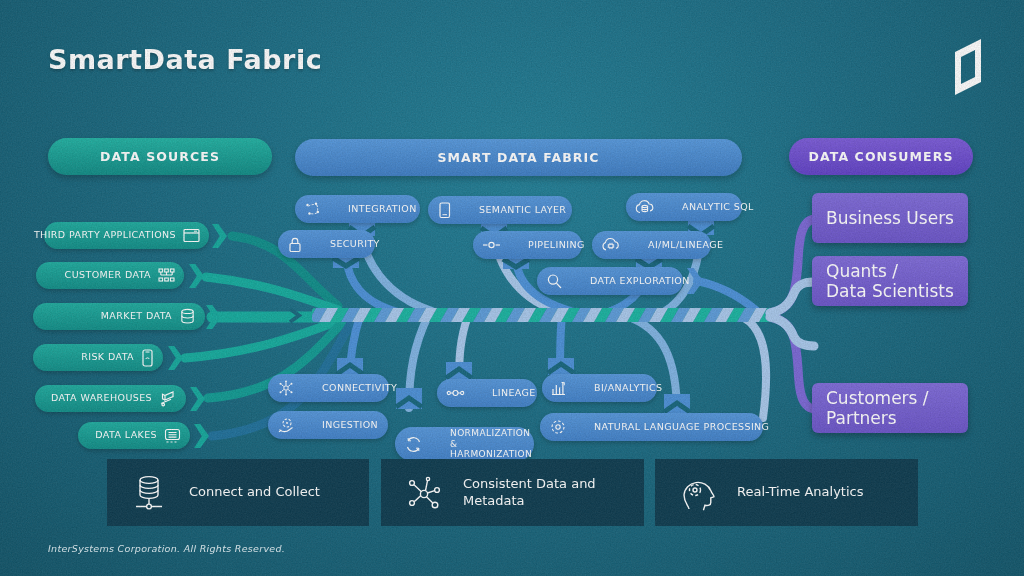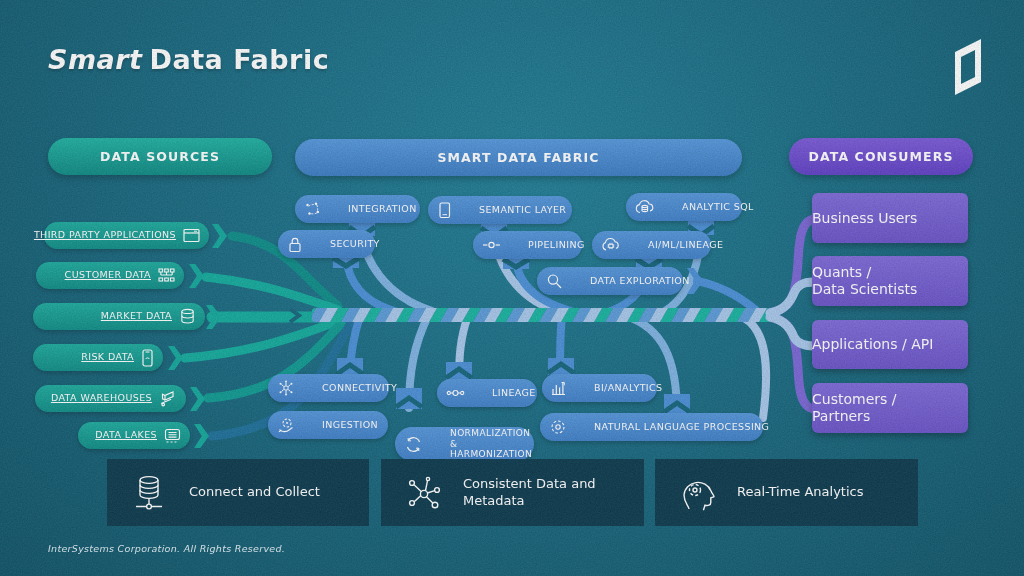--- a/index.html
+++ b/index.html
@@ -5,44 +5,44 @@
   html,body{margin:0;padding:0;background:#0b4c60;}
   #stage{
     position:relative;width:1024px;height:576px;overflow:hidden;
     font-family:"DejaVu Sans","Liberation Sans",sans-serif;
     background:radial-gradient(ellipse at 52% 30%, #1f7e96 0%, #186a82 45%, #0f5368 100%);
   }
   #stage *{box-sizing:border-box;}
   .abs{position:absolute;}
   
   #title{left:48px;top:44px;color:#fff;font-size:27px;font-weight:700;letter-spacing:.5px;text-shadow:0 2px 3px rgba(0,0,0,.25);}
-  #title .it{font-style:italic;margin-right:7px;}
+  #title .it{}
   
   .hdr{height:37px;border-radius:19px;display:flex;align-items:center;justify-content:center;
        color:#fff;font-size:12.5px;font-weight:700;letter-spacing:1.1px;box-shadow:0 3px 6px rgba(0,0,0,.25);text-align:right;}
   .hdr.teal{background:linear-gradient(180deg,#1fb1a2,#0d8a84);}
   .hdr.blue{background:linear-gradient(180deg,#5598dd,#3c7cc4);}
   .hdr.purple{background:linear-gradient(180deg,#7a5ad8,#5f3fc6);}
   
   .pill{height:28px;border-radius:14px;display:flex;align-items:center;gap:7px;
         color:#fff;font-size:9.5px;font-weight:500;letter-spacing:.4px;white-space:nowrap;
         box-shadow:0 2px 4px rgba(0,0,0,.22);}
   .pill.blue{background:linear-gradient(180deg,#5496db,#3f80c9);padding:0 10px 0 9px;gap:27px;}
-  .pill.teal{background:linear-gradient(180deg,#1cab9e,#0e8d87);height:27px;justify-content:flex-end;padding:0 9px 0 12px;text-decoration:underline;}
+  .pill.teal{background:linear-gradient(180deg,#1cab9e,#0e8d87);height:27px;justify-content:flex-end;padding:0 9px 0 12px;}
   .pill .lbl{line-height:1.15;}
   .pill.two{height:34px;border-radius:17px;font-size:9px;}
   .pill svg{flex:0 0 auto;}
   
   .chev{width:15px;height:24px;background:#12a89c;
         clip-path:polygon(0% 0%,42% 0%,100% 50%,42% 100%,0% 100%,52% 50%);}
   .chev.blue{background:#4a8fd7;width:16px;height:26px;}
   
   .consumer{left:812px;width:156px;height:50px;border-radius:6px;display:flex;align-items:center;
-        background:linear-gradient(180deg,#7e6ad9,#6a53c9);color:#fff;font-size:14px;
-        padding-left:0;white-space:pre-line;line-height:1.2;box-shadow:0 3px 6px rgba(0,0,0,.3);}
+        background:linear-gradient(180deg,#7e6ad9,#6a53c9);color:#fff;font-size:17px;
+        padding-left:14px;white-space:pre-line;line-height:1.2;box-shadow:0 3px 6px rgba(0,0,0,.3);}
   
   .bbox{top:459px;height:67px;background:#0b3a4e;display:flex;align-items:center;gap:18px;
         color:#fff;font-size:13px;padding-left:22px;line-height:1.3;white-space:pre-line;}
   #footer{left:48px;top:543px;color:#dfeef3;font-size:9.5px;letter-spacing:.3px;font-style:italic;}
   svg.ic{display:block;}
   .flows{left:0;top:0;pointer-events:none;}
   #noise{left:0;top:0;pointer-events:none;}
 </style>
 </head>
 <body>
@@ -330,21 +330,20 @@
     <svg class="ic" width="18" height="18" viewBox="0 0 18 18" fill="none" stroke="#fff" stroke-width="1.1">
         <circle cx="9" cy="9" r="6" stroke-dasharray="2.6 2"></circle>
         <circle cx="9" cy="9" r="2.2"></circle>
       </svg>
     <span class="lbl">NATURAL LANGUAGE PROCESSING</span>
   </div>
 
   <div class="abs consumer" style="top:193px"><span>Business Users</span></div>
   <div class="abs consumer" style="top:256px"><span>Quants /
 Data Scientists</span></div>
-  <div class="abs consumer" style="top:320px;height:49px"><span>Applications / API</span></div>
   <div class="abs consumer" style="top:383px"><span>Customers /
 Partners</span></div>
 
   <div class="abs bbox" style="left:381px;width:263px">
     <svg class="ic" width="42" height="42" viewBox="0 0 42 42" fill="none" stroke="#fff" stroke-width="1.4">
         <circle cx="21" cy="22" r="3.6"></circle>
         <circle cx="9" cy="11" r="2.4"></circle>
         <circle cx="25" cy="7" r="1.6"></circle>
         <circle cx="34" cy="18" r="2.4"></circle>
         <circle cx="32" cy="33" r="2.8"></circle>

